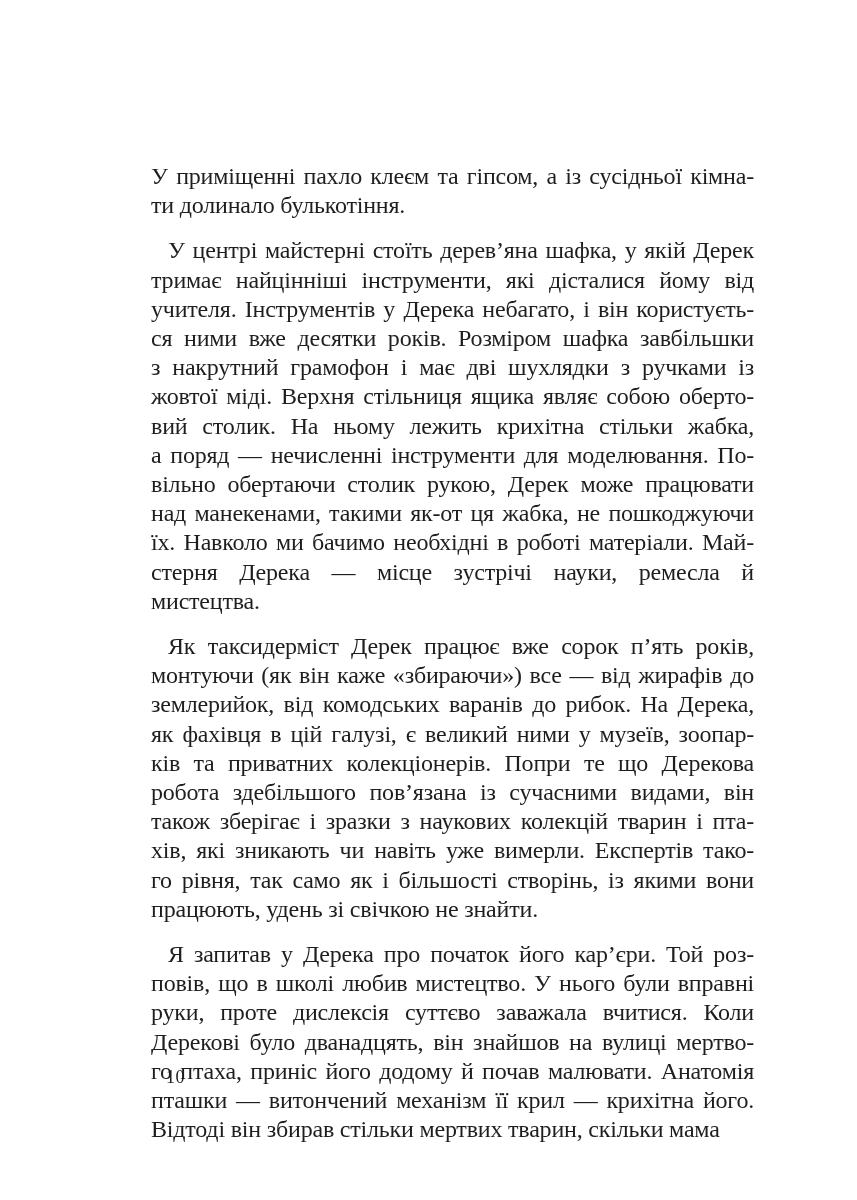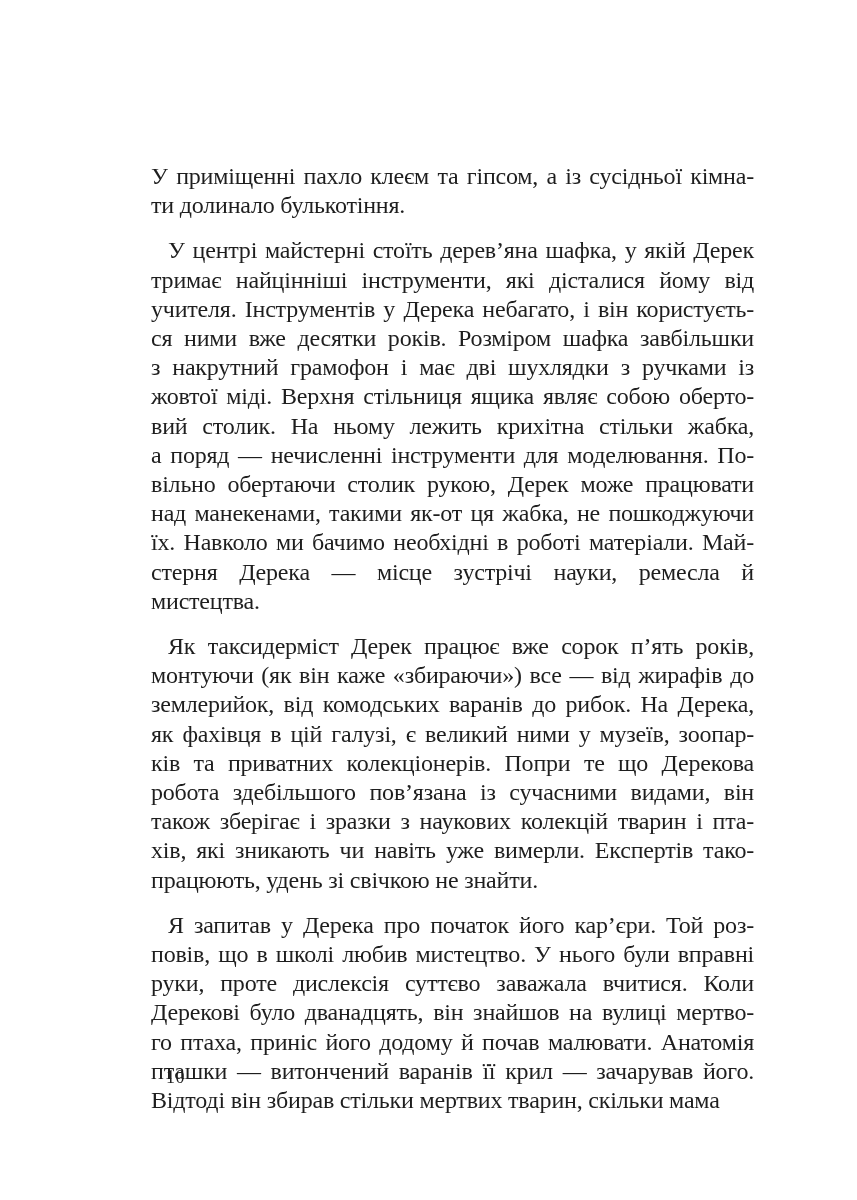--- a/index.html
+++ b/index.html
@@ -86,29 +86,30 @@
       </div>
       <div class="paragraph">
         <div class="line indent">Як таксидерміст Дерек працює вже сорок п’ять років,</div>
         <div class="line">монтуючи (як він каже «збираючи») все — від жирафів до</div>
         <div class="line">землерийок, від комодських варанів до рибок. На Дерека,</div>
         <div class="line">як фахівця в цій галузі, є великий ними у музеїв, зоопар-</div>
         <div class="line">ків та приватних колекціонерів. Попри те що Дерекова</div>
         <div class="line">робота здебільшого пов’язана із сучасними видами, він</div>
         <div class="line">також зберігає і зразки з наукових колекцій тварин і пта-</div>
         <div class="line">хів, які зникають чи навіть уже вимерли. Експертів тако-</div>
+        <div class="line">го рівня, так само як і більшості створінь, із якими вони</div>
         <div class="line last">працюють, удень зі свічкою не знайти.</div>
       </div>
       <div class="paragraph">
         <div class="line indent">Я запитав у Дерека про початок його кар’єри. Той роз-</div>
         <div class="line">повів, що в школі любив мистецтво. У нього були вправні</div>
         <div class="line">руки, проте дислексія суттєво заважала вчитися. Коли</div>
         <div class="line">Дерекові було дванадцять, він знайшов на вулиці мертво-</div>
         <div class="line">го птаха, приніс його додому й почав малювати. Анатомія</div>
-        <div class="line">пташки — витончений варанів її крил — зачарував його.</div>
+        <div class="line">пташки — витончений механізм її крил — крихітна його.</div>
         <div class="line last">Відтоді він збирав стільки мертвих тварин, скільки мама</div>
       </div>
     </main>
 
   <footer class="footer">
     <span class="page-number">10</span>
   </footer>
 
 </div>
 

